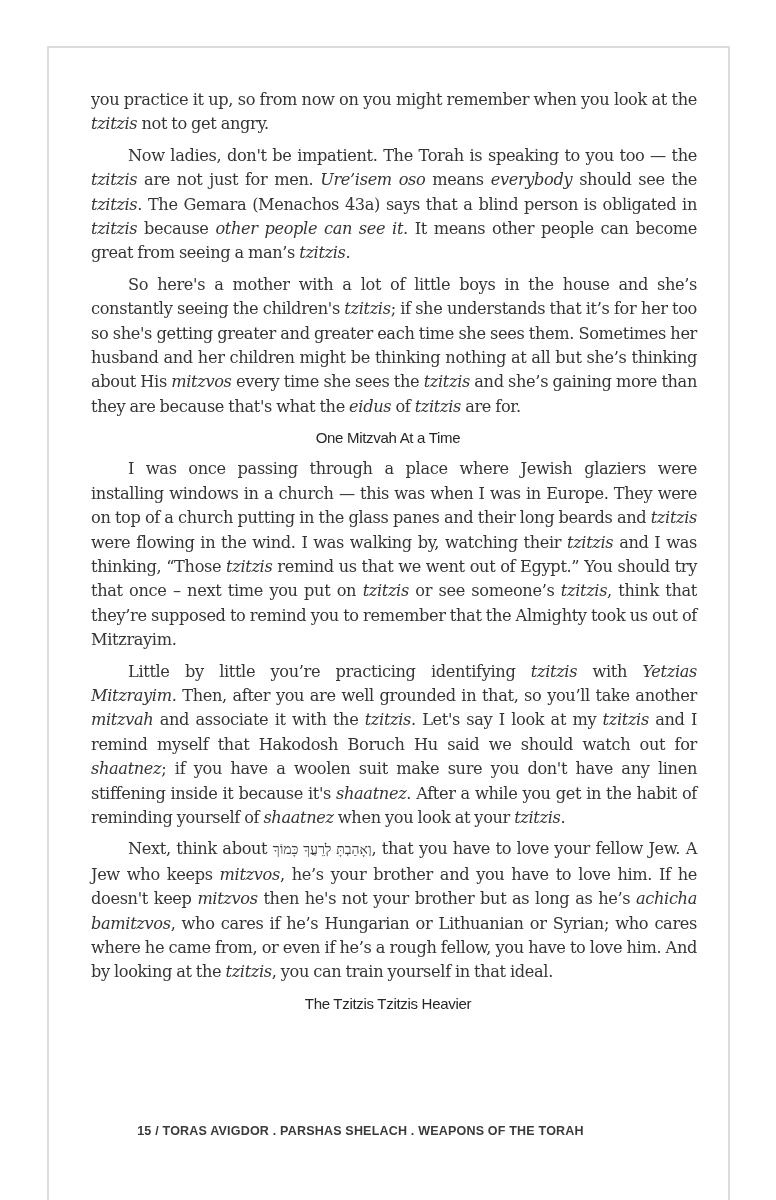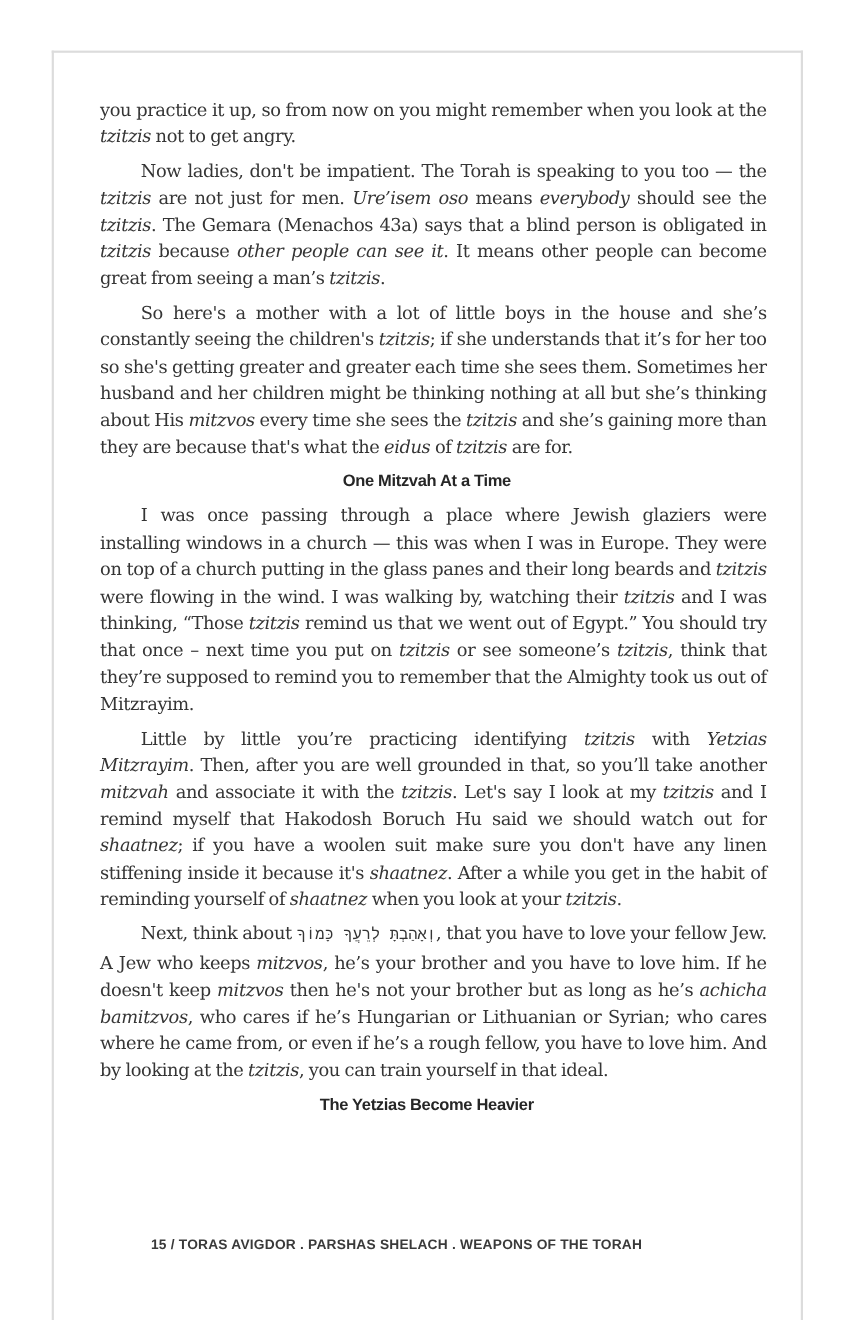--- a/index.html
+++ b/index.html
@@ -28,29 +28,29 @@
     text-align: justify;
     text-indent: 37px;
     hyphens: none;
   }
   .content p.cont { text-indent: 0; }
   .content em { font-style: italic; }
   .content h2 {
     margin: 0px 0 7px 0;
     text-align: center;
     font-family: "Liberation Sans", "DejaVu Sans", sans-serif;
-    font-weight: bold;
+    font-weight: normal;
     font-size: 15px;
     line-height: 24px;
     color: #262626;
     letter-spacing: -0.3px;
     word-spacing: 0;
   }
   .heb {
-    font-family: Liberation Mono, monospace;
+    font-family: Liberation Serif, serif;
     font-size: 14px;
     letter-spacing: 0;
     word-spacing: 0;
   }
   .footer {
     position: absolute;
     left: 47px; width: 627px;
     top: 1124px;
     text-align: center;
     font-family: "Liberation Sans", "DejaVu Sans", sans-serif;
@@ -70,16 +70,16 @@
       <p class="cont">you practice it up, so from now on you might remember when you look at the <em>tzitzis</em> not to get angry.</p>
       <p>Now ladies, don't be impatient. The Torah is speaking to you too — the <em>tzitzis</em> are not just for men. <em>Ure’isem oso</em> means <em>everybody</em> should see the <em>tzitzis</em>. The Gemara (Menachos 43a) says that a blind person is obligated in <em>tzitzis</em> because <em>other people can see it</em>. It means other people can become great from seeing a man’s <em>tzitzis</em>.</p>
       <p>So here's a mother with a lot of little boys in the house and she’s constantly seeing the children's <em>tzitzis</em>; if she understands that it’s for her too so she's getting greater and greater each time she sees them. Sometimes her husband and her children might be thinking nothing at all but she’s thinking about His <em>mitzvos</em> every time she sees the <em>tzitzis</em> and she’s gaining more than they are because that's what the <em>eidus</em> of <em>tzitzis</em> are for.</p>
     </div>
   <h2>One Mitzvah At a Time</h2>
   <div>
       <p>I was once passing through a place where Jewish glaziers were installing windows in a church — this was when I was in Europe. They were on top of a church putting in the glass panes and their long beards and <em>tzitzis</em> were flowing in the wind. I was walking by, watching their <em>tzitzis</em> and I was thinking, “Those <em>tzitzis</em> remind us that we went out of Egypt.” You should try that once – next time you put on <em>tzitzis</em> or see someone’s <em>tzitzis</em>, think that they’re supposed to remind you to remember that the Almighty took us out of Mitzrayim.</p>
       <p>Little by little you’re practicing identifying <em>tzitzis</em> with <em>Yetzias Mitzrayim</em>. Then, after you are well grounded in that, so you’ll take another <em>mitzvah</em> and associate it with the <em>tzitzis</em>. Let's say I look at my <em>tzitzis</em> and I remind myself that Hakodosh Boruch Hu said we should watch out for <em>shaatnez</em>; if you have a woolen suit make sure you don't have any linen stiffening inside it because it's <em>shaatnez</em>. After a while you get in the habit of reminding yourself of <em>shaatnez</em> when you look at your <em>tzitzis</em>.</p>
       <p>Next, think about <span class="heb" dir="rtl">וְאָהַבְתָּ לְרֵעֲךָ כָּמוֹךָ</span>, that you have to love your fellow Jew. A Jew who keeps <em>mitzvos</em>, he’s your brother and you have to love him. If he doesn't keep <em>mitzvos</em> then he's not your brother but as long as he’s <em>achicha bamitzvos</em>, who cares if he’s Hungarian or Lithuanian or Syrian; who cares where he came from, or even if he’s a rough fellow, you have to love him. And by looking at the <em>tzitzis</em>, you can train yourself in that ideal.</p>
     </div>
-  <h2>The Yetzias Become Heavier</h2>
+  <h2>The Tzitzis Tzitzis Heavier</h2>
 </div>
 
 <div class="footer">15 / TORAS AVIGDOR . PARSHAS SHELACH . WEAPONS OF THE TORAH</div>
 
 </body></html>

